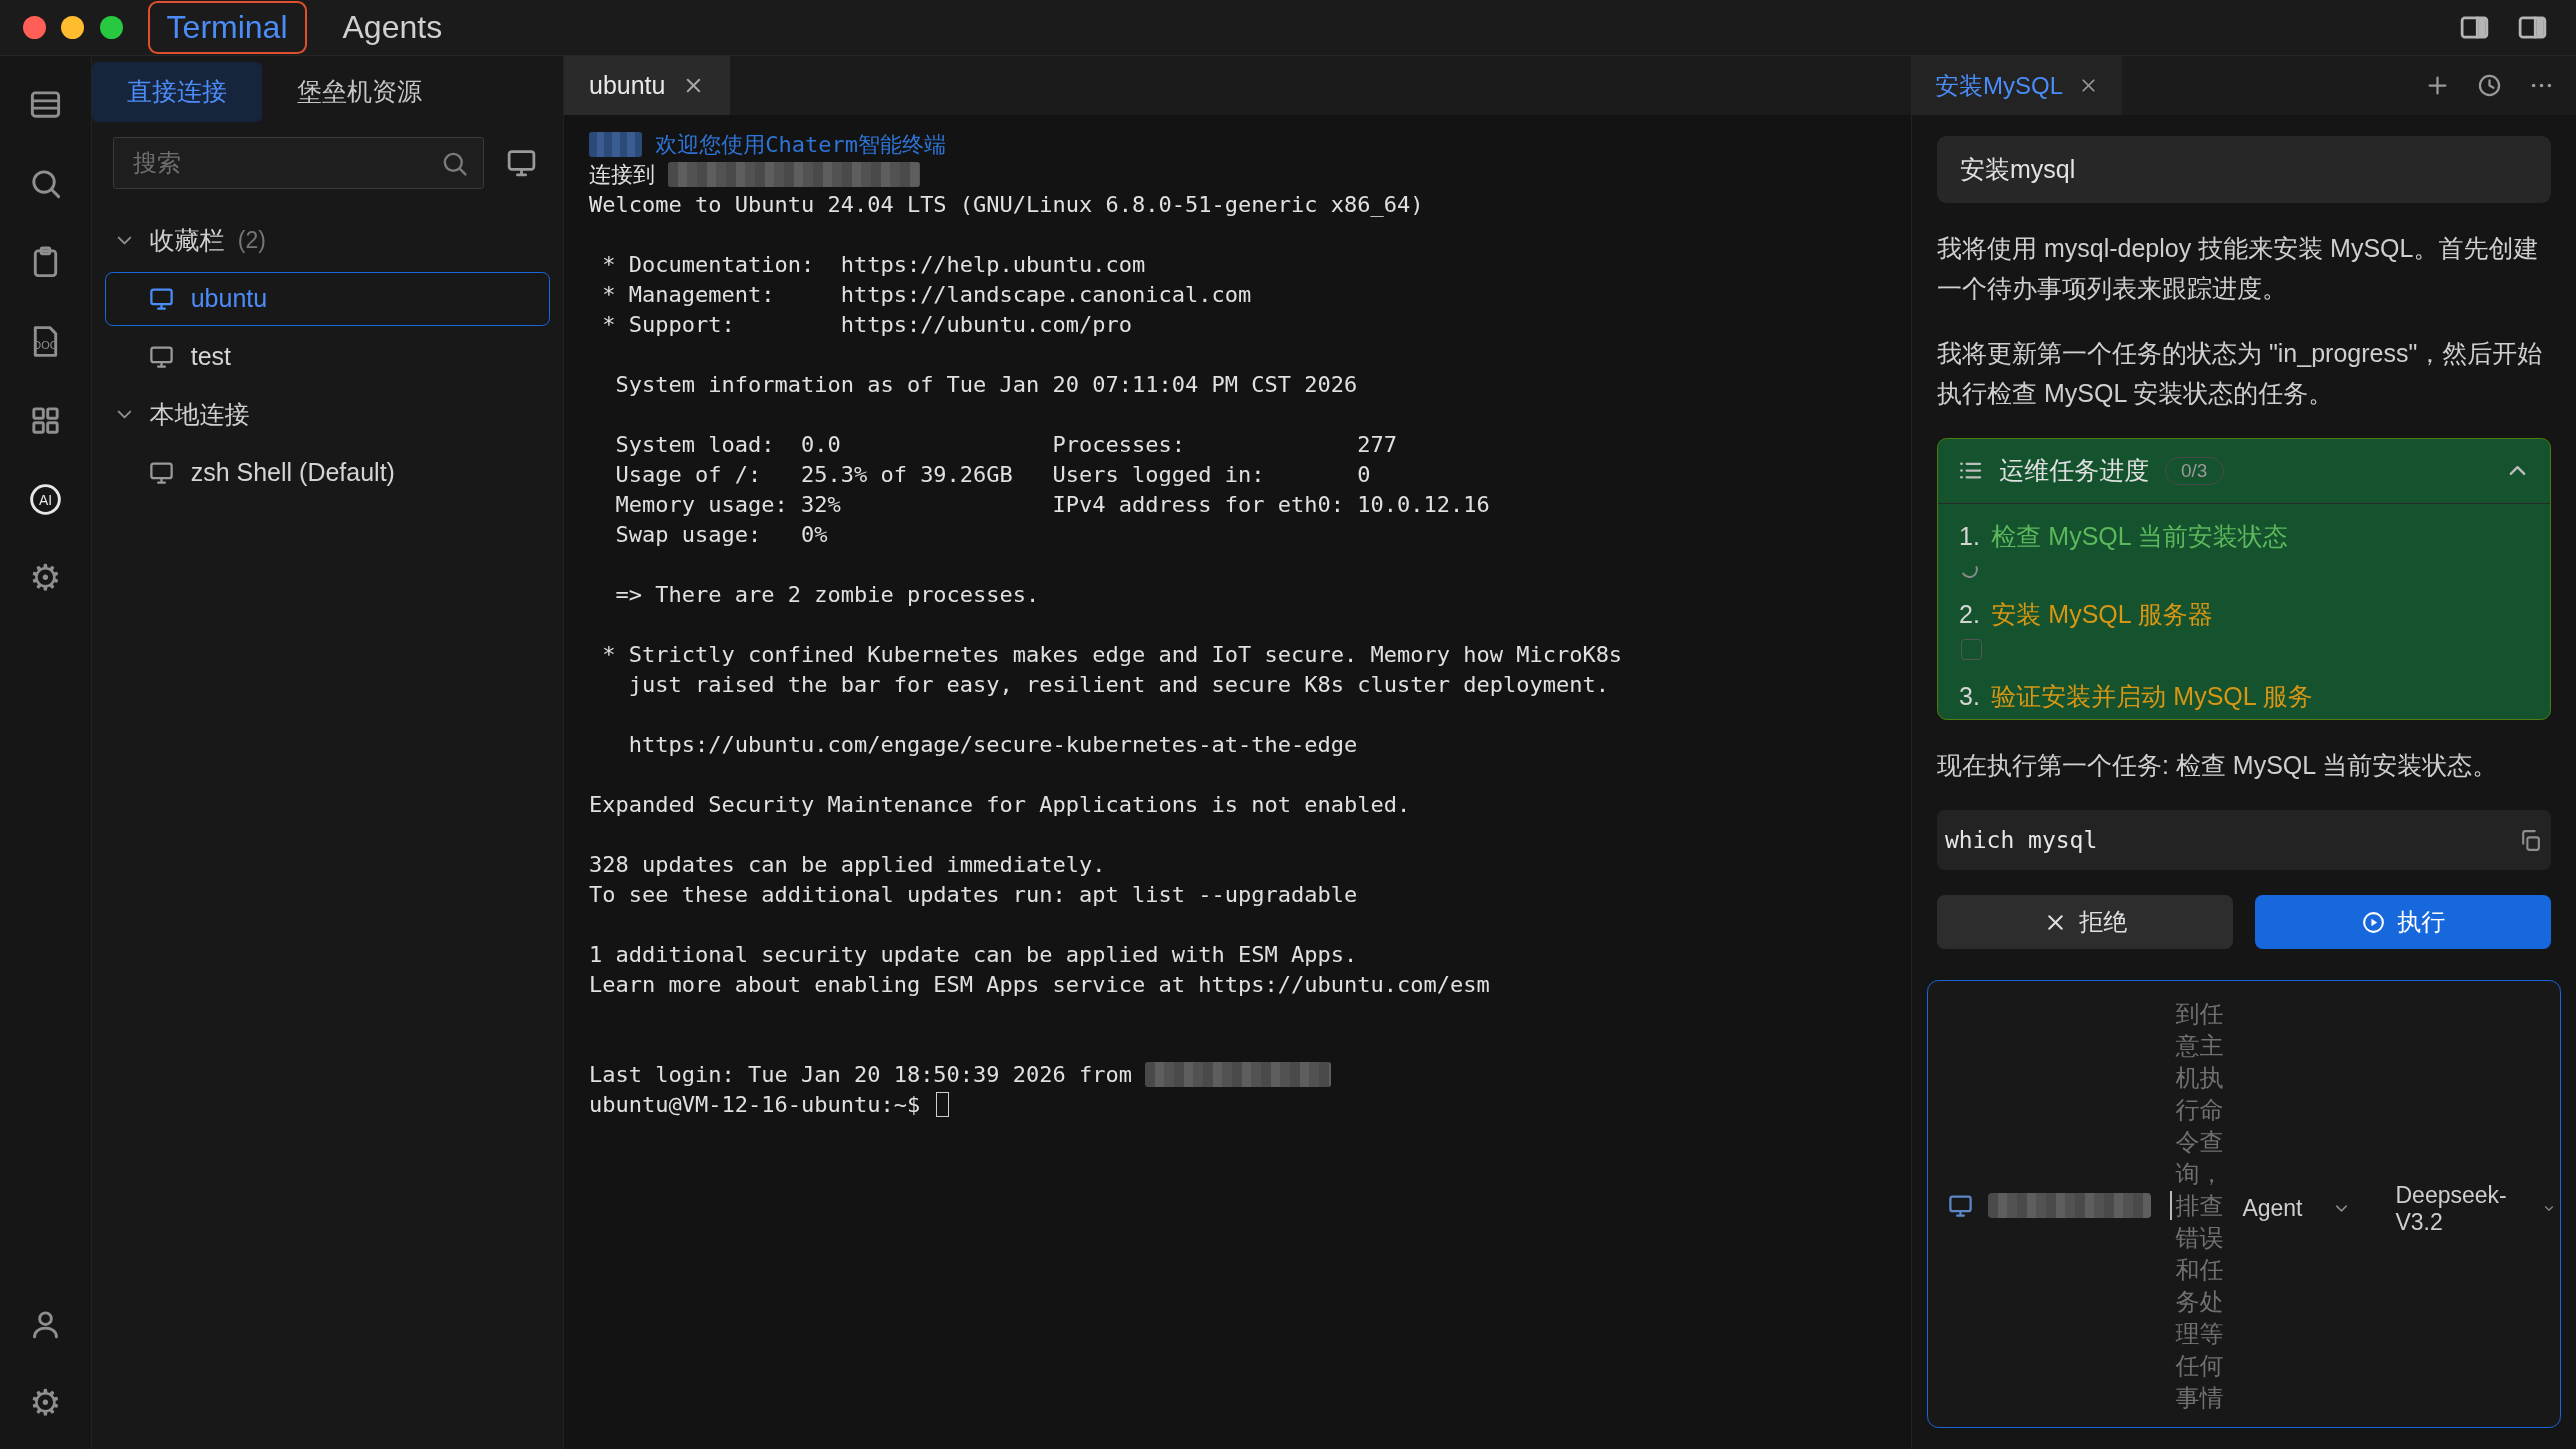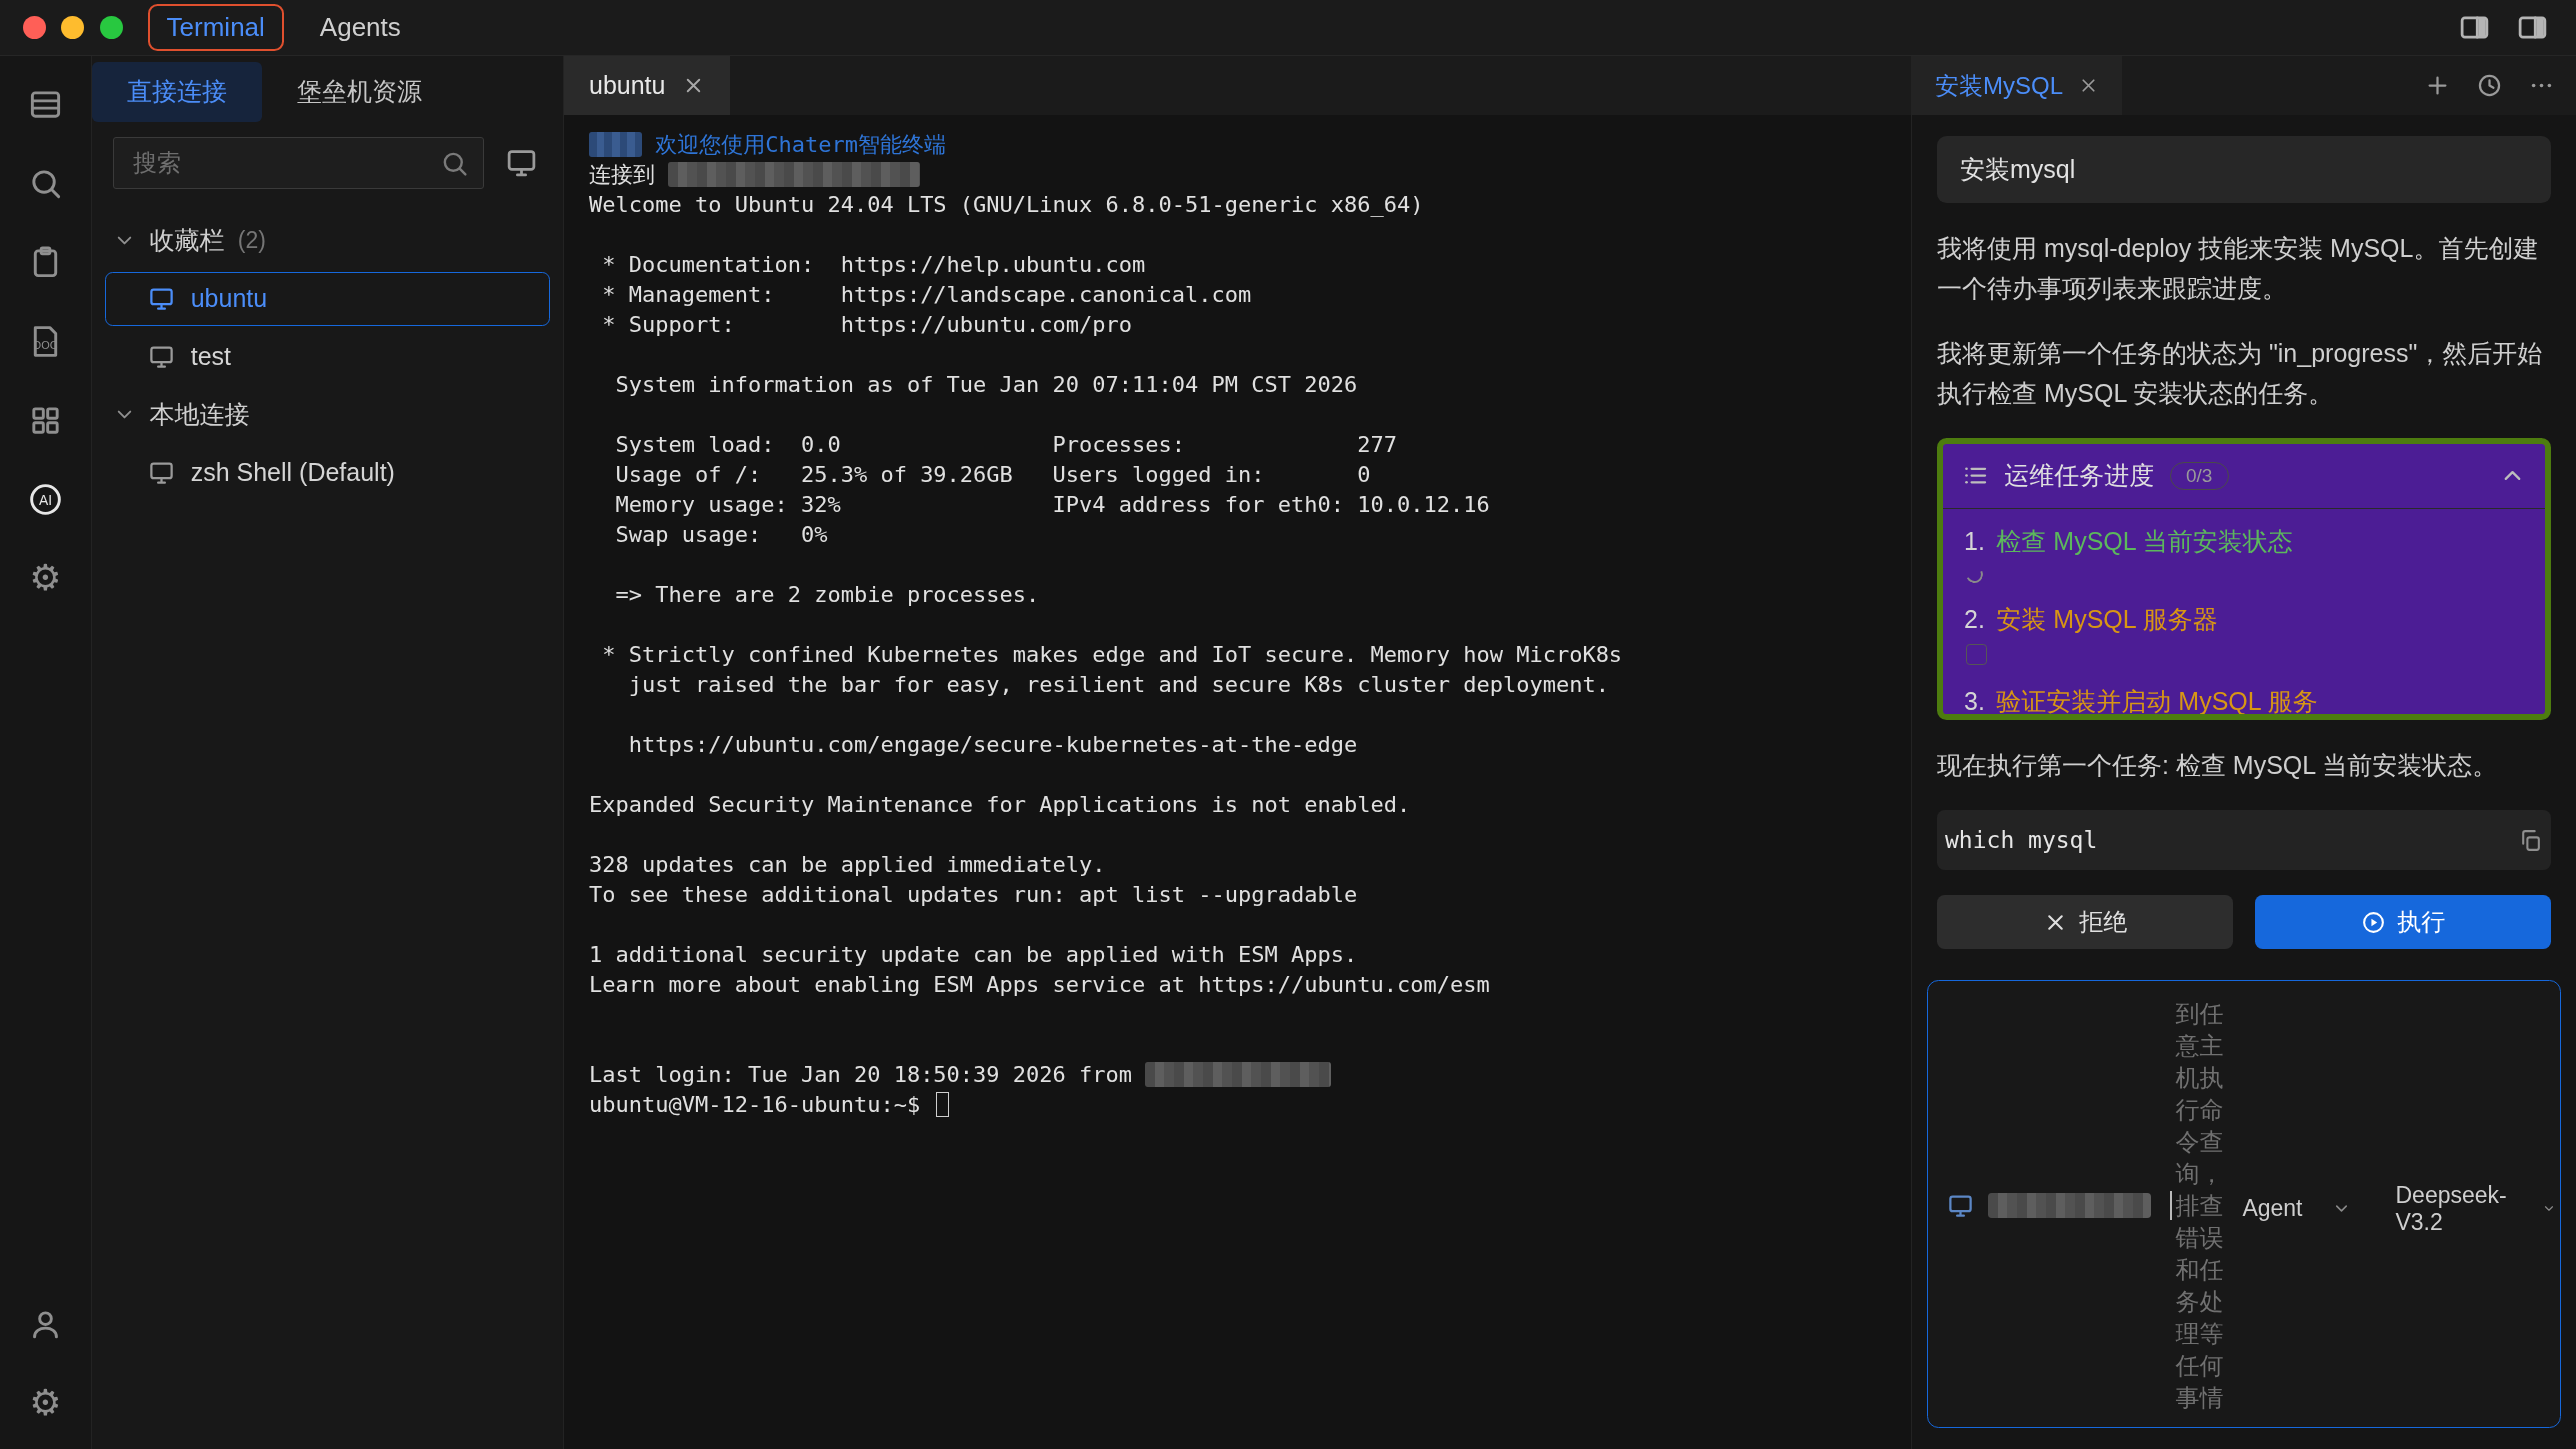--- a/index.html
+++ b/index.html
@@ -11,21 +11,21 @@
     display: flex; flex-direction: column;
   }
   .ic { width: 29px; height: 29px; stroke: currentColor; fill: none; stroke-width: 2; stroke-linecap: round; stroke-linejoin: round; display: block; }
   .spacer { flex: 1; }
 
   
   .titlebar { height: 56px; background: #1b1b1b; display: flex; align-items: center; border-bottom: 1px solid #262626; flex: none; }
   .traffic { display: flex; gap: 15.3px; padding: 0 25px 0 23px; }
   .dot { width: 23px; height: 23px; border-radius: 50%; display: inline-block; }
   .dot.red { background: #ff5f57; } .dot.yellow { background: #febc2e; } .dot.green { background: #28c840; }
-  .tb-tab { font-size: 26px; color: #d0d0d0; padding: 5.8px 17px; margin-right: 19px; }
+  .tb-tab { font-size: 32px; color: #d0d0d0; padding: 5.8px 17px; margin-right: 19px; }
   .tb-tab.annotated { color: #4b8df8; border: 2.9px solid #e0502e; border-radius: 9.6px; }
   .tb-icons { display: flex; gap: 25px; padding-right: 27px; color: #b5b5b5; }
   .tb-icons .ic { width: 33px; height: 33px; }
 
   .app { flex: 1; display: flex; min-height: 0; }
 
   
   .rail { width: 92px; background: #161616; border-right: 1px solid #232323; display: flex; flex-direction: column; align-items: center; padding: 25px 0 23px; flex: none; }
   .rail-top, .rail-bottom { display: flex; flex-direction: column; align-items: center; gap: 33px; }
   .rail-btn { width: 46px; height: 46px; display: flex; align-items: center; justify-content: center; color: #8f8f8f; cursor: pointer; }
@@ -69,21 +69,21 @@
   
   .assistant { width: 665px; background: #151515; border-left: 1px solid #232323; display: flex; flex-direction: column; flex: none; }
   .as-tabbar { height: 59px; background: #1b1b1b; display: flex; align-items: center; flex: none; }
   .as-tab { height: 100%; display: flex; align-items: center; gap: 15.3px; padding: 0 23px; background: #232323; color: #4b8df8; font-size: 24px; cursor: pointer; }
   .as-tab .ic { width: 21px; height: 21px; color: #9a9a9a; }
   .as-actions { display: flex; align-items: center; gap: 25px; padding-right: 21px; color: #9a9a9a; }
   .as-actions .ic { width: 27px; height: 27px; cursor: pointer; }
   .chat { flex: 1; overflow: hidden; padding: 21px 25px; display: flex; flex-direction: column; gap: 25px; }
   .bubble-user { background: #272727; border-radius: 9.6px; padding: 17px 23px; font-size: 25px; color: #e2e2e2; }
   .msg { font-size: 25px; line-height: 40px; color: #cfcfcf; }
-  .task-card { border: 6px solid #4d7c0f; border-radius: 9.6px; background: #4c1d95; overflow: hidden; }
+  .task-card { border: 1px solid #4d7c0f; border-radius: 9.6px; background: #14532d; overflow: hidden; }
   .tc-head { display: flex; align-items: center; gap: 15.3px; padding: 15.3px 19px; border-bottom: 1px solid #2a2a2a; font-size: 25px; color: #e0e0e0; cursor: pointer; }
   .tc-head .ic { width: 27px; height: 27px; color: #bdbdbd; }
   .badge { border: 1px solid #4a4a4a; color: #9a9a9a; border-radius: 957px; padding: 1.9px 15.3px; font-size: 19px; }
   .tc-body { padding: 13.4px 21px 19px; }
   .task { margin-bottom: 9.6px; }
   .task-line { font-size: 25px; line-height: 38px; display: flex; gap: 11.5px; }
   .task-num { color: #d5d5d5; }
   .task-lbl.green { color: #5cb85c; cursor: pointer; }
   .task-lbl.amber { color: #d89614; cursor: pointer; }
   .task-status { padding: 5.8px 0 3.8px 1.9px; }

